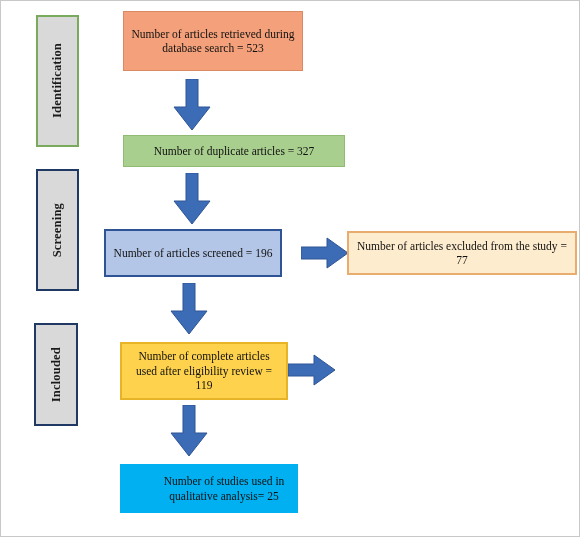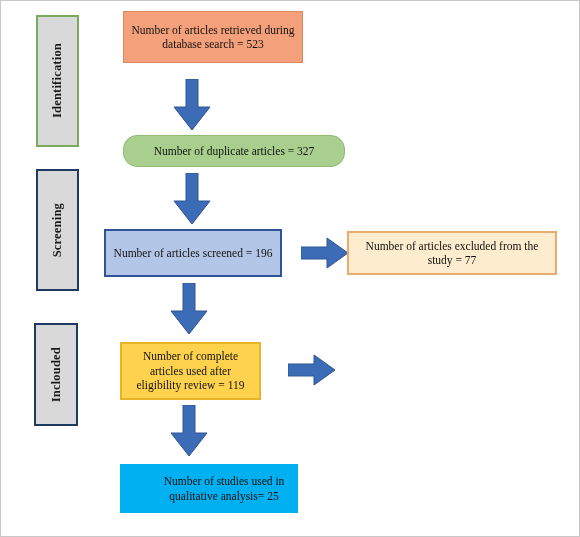--- a/index.html
+++ b/index.html
@@ -104,61 +104,61 @@
   </div>
 
   <div class="stage-label stage-screening" style="left:35px; top:168px; width:43px; height:122px;">
     <span class="stage-text">Screening</span>
   </div>
 
   <div class="stage-label stage-included" style="left:33px; top:322px; width:44px; height:103px;">
     <span class="stage-text">Inclouded</span>
   </div>
 
-  <div class="flow-box box-identification" style="left:122px; top:10px; width:180px; height:52px;">
+  <div class="flow-box box-identification" style="left:122px; top:10px; width:180px; height:60px;">
     <span>Number of articles retrieved during database search = 523</span>
   </div>
 
   <div class="arrow" style="left:172px; top:78px;">
     <svg width="38" height="52" viewBox="0 0 38 52">
       <polygon points="13,0 25,0 25,28 37,28 19,51 1,28 13,28" fill="#3b6cb5" stroke="#2f5496" stroke-width="1"></polygon>
     </svg>
   </div>
 
-  <div class="flow-box box-duplicates" style="left:122px; top:134px; width:222px; height:32px;border-radius:14px;">
+  <div class="flow-box box-duplicates" style="left:122px; top:134px; width:222px; height:32px;">
     <span>Number of duplicate articles = 327</span>
   </div>
 
   <div class="arrow" style="left:172px; top:172px;">
     <svg width="38" height="52" viewBox="0 0 38 52">
       <polygon points="13,0 25,0 25,28 37,28 19,51 1,28 13,28" fill="#3b6cb5" stroke="#2f5496" stroke-width="1"></polygon>
     </svg>
   </div>
 
   <div class="flow-box box-screened" style="left:103px; top:228px; width:178px; height:48px;">
     <span>Number of articles screened = 196</span>
   </div>
 
   <div class="arrow" style="left:300px; top:236px;">
     <svg width="48" height="33" viewBox="0 0 48 33">
       <polygon points="0,10 26,10 26,1 47,16 26,31 26,22 0,22" fill="#3b6cb5" stroke="#2f5496" stroke-width="1"></polygon>
     </svg>
   </div>
 
-  <div class="flow-box box-excluded-1" style="left:346px; top:230px; width:210px; height:44px;">
+  <div class="flow-box box-excluded-1" style="left:346px; top:230px; width:230px; height:44px;">
     <span>Number of articles excluded from the study = 77</span>
   </div>
 
   <div class="arrow" style="left:169px; top:282px;">
     <svg width="38" height="52" viewBox="0 0 38 52">
       <polygon points="13,0 25,0 25,28 37,28 19,51 1,28 13,28" fill="#3b6cb5" stroke="#2f5496" stroke-width="1"></polygon>
     </svg>
   </div>
 
-  <div class="flow-box box-eligibility" style="left:119px; top:341px; width:141px; height:58px;">
+  <div class="flow-box box-eligibility" style="left:119px; top:341px; width:168px; height:58px;">
     <span>Number of complete articles used after eligibility review = 119</span>
   </div>
 
   <div class="arrow" style="left:287px; top:353px;">
     <svg width="48" height="33" viewBox="0 0 48 33">
       <polygon points="0,10 26,10 26,1 47,16 26,31 26,22 0,22" fill="#3b6cb5" stroke="#2f5496" stroke-width="1"></polygon>
     </svg>
   </div>
 
 

